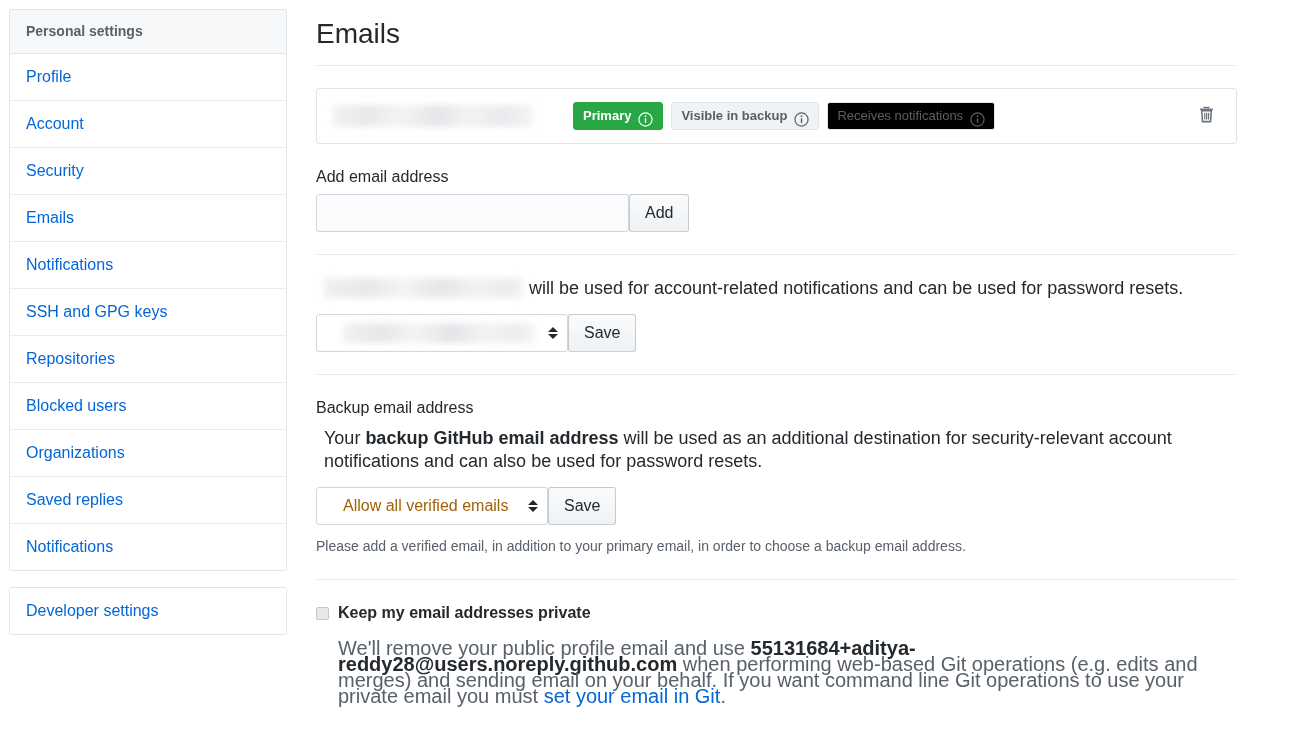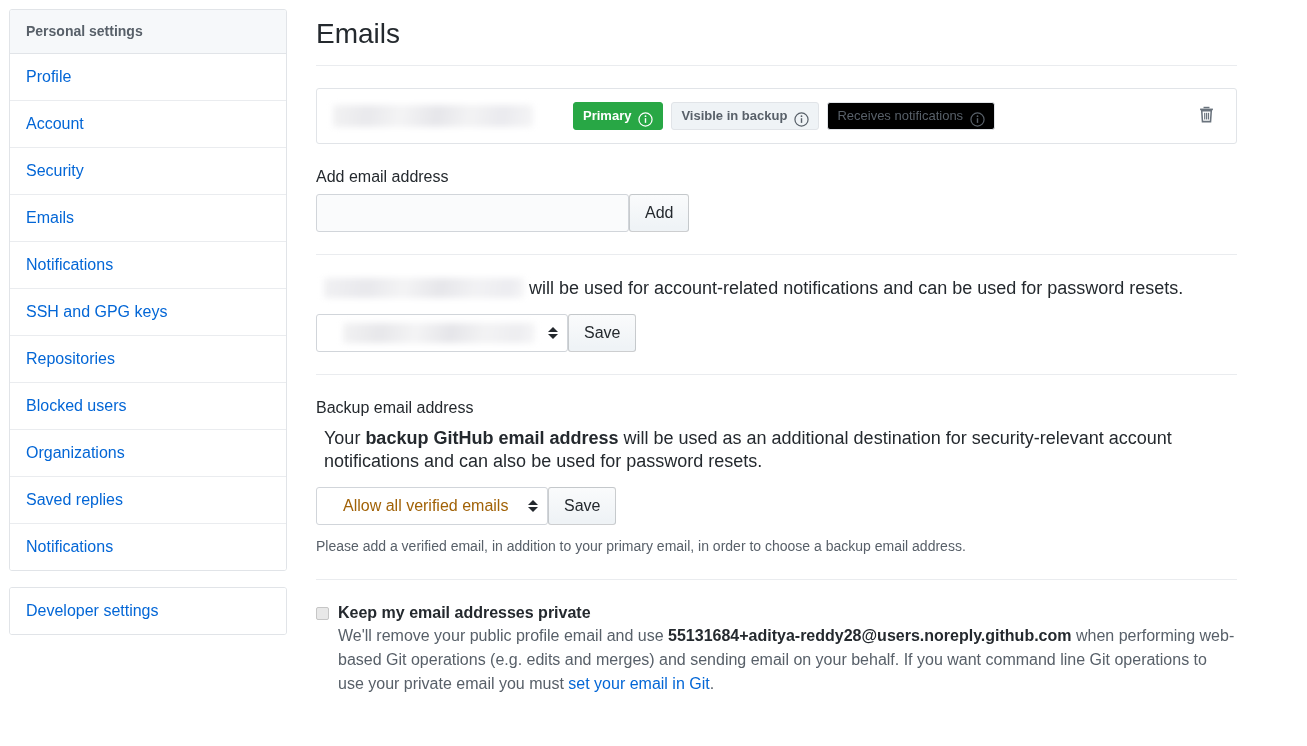--- a/index.html
+++ b/index.html
@@ -247,24 +247,24 @@
   }
   .check-body { flex: 1; }
   .check-label {
     font-size: 16px;
     font-weight: bold;
     color: #24292e;
     line-height: 22px;
     cursor: pointer;
   }
   .check-desc {
-    font-size: 16px;
+    font-size: 20px;
     color: #586069;
-    line-height: 24px;
-    margin-top: 0;
+    line-height: 16px;
+    margin-top: 16px;
     max-width: 900px;
   }
   .check-desc b { color: #24292e; font-weight: bold; }
   .link { color: #0366d6; text-decoration: none; cursor: pointer; }
 </style>
 </head>
 <body>
 
 <div class="page">
 

